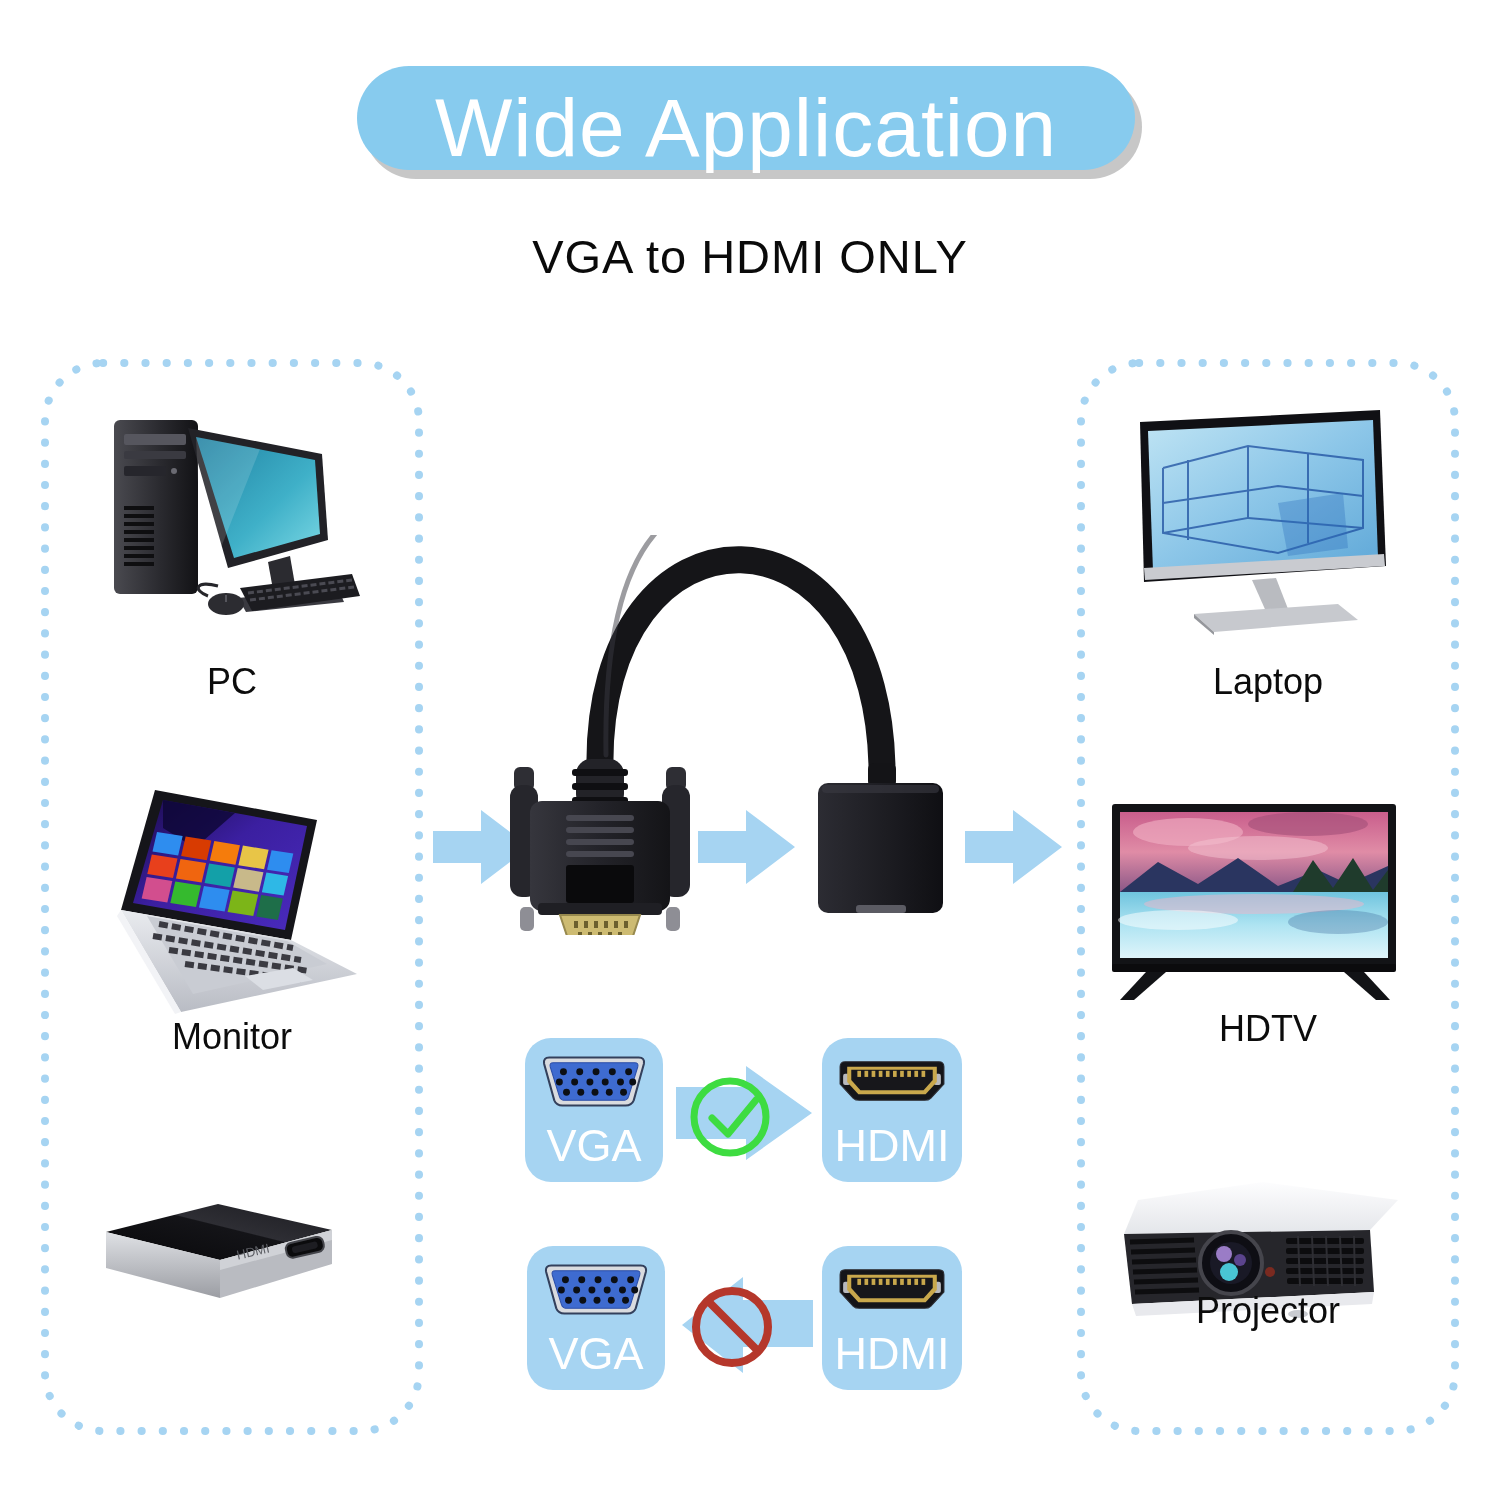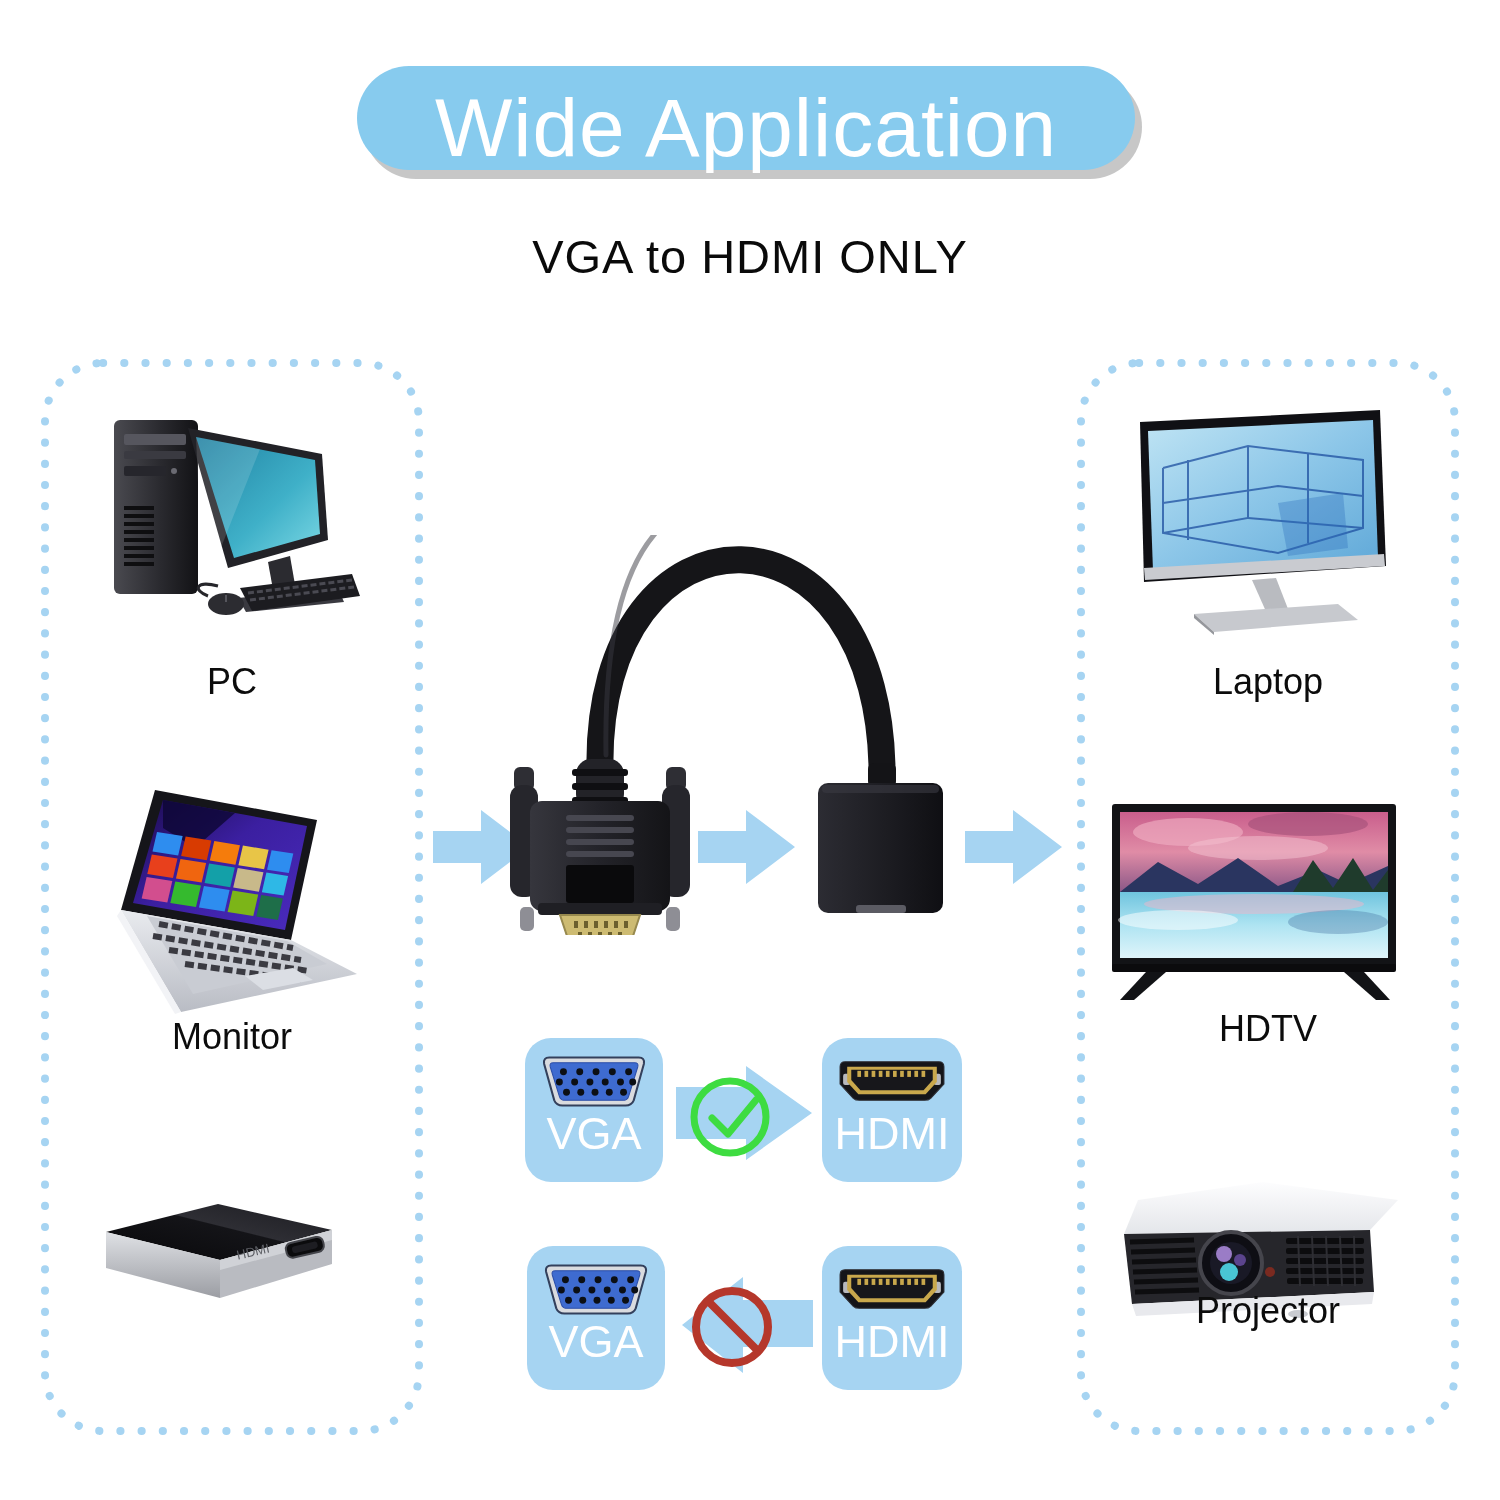--- a/index.html
+++ b/index.html
@@ -20,21 +20,21 @@
   svg.panel.right{left:1076px;}
 
   .dev-label{position:absolute;width:384px;text-align:center;font-size:36px;color:#0c0c0c;}
   .dev-label.l{left:40px;} .dev-label.r{left:1076px;}
 
   
   .tile{position:absolute;width:138px;height:144px;border-radius:26px;
         background:var(--light-blue,#A6D4F2);display:flex;flex-direction:column;
         align-items:center;justify-content:flex-start;padding-top:16px;box-sizing:border-box;}
   .tile .port{width:110px;height:54px;flex:0 0 auto;}
-  .tile .tlabel{color:#ffffff;font-size:45px;line-height:52px;margin-top:0;}
+  .tile .tlabel{color:#ffffff;font-size:45px;line-height:52px;margin-top:12px;}
 </style>
 </head>
 <body>
 
 <div class="canvas">
 
   <div class="pill">
     <span>Wide Application</span>
   </div>
   <div class="subtitle">VGA to HDMI ONLY</div>

